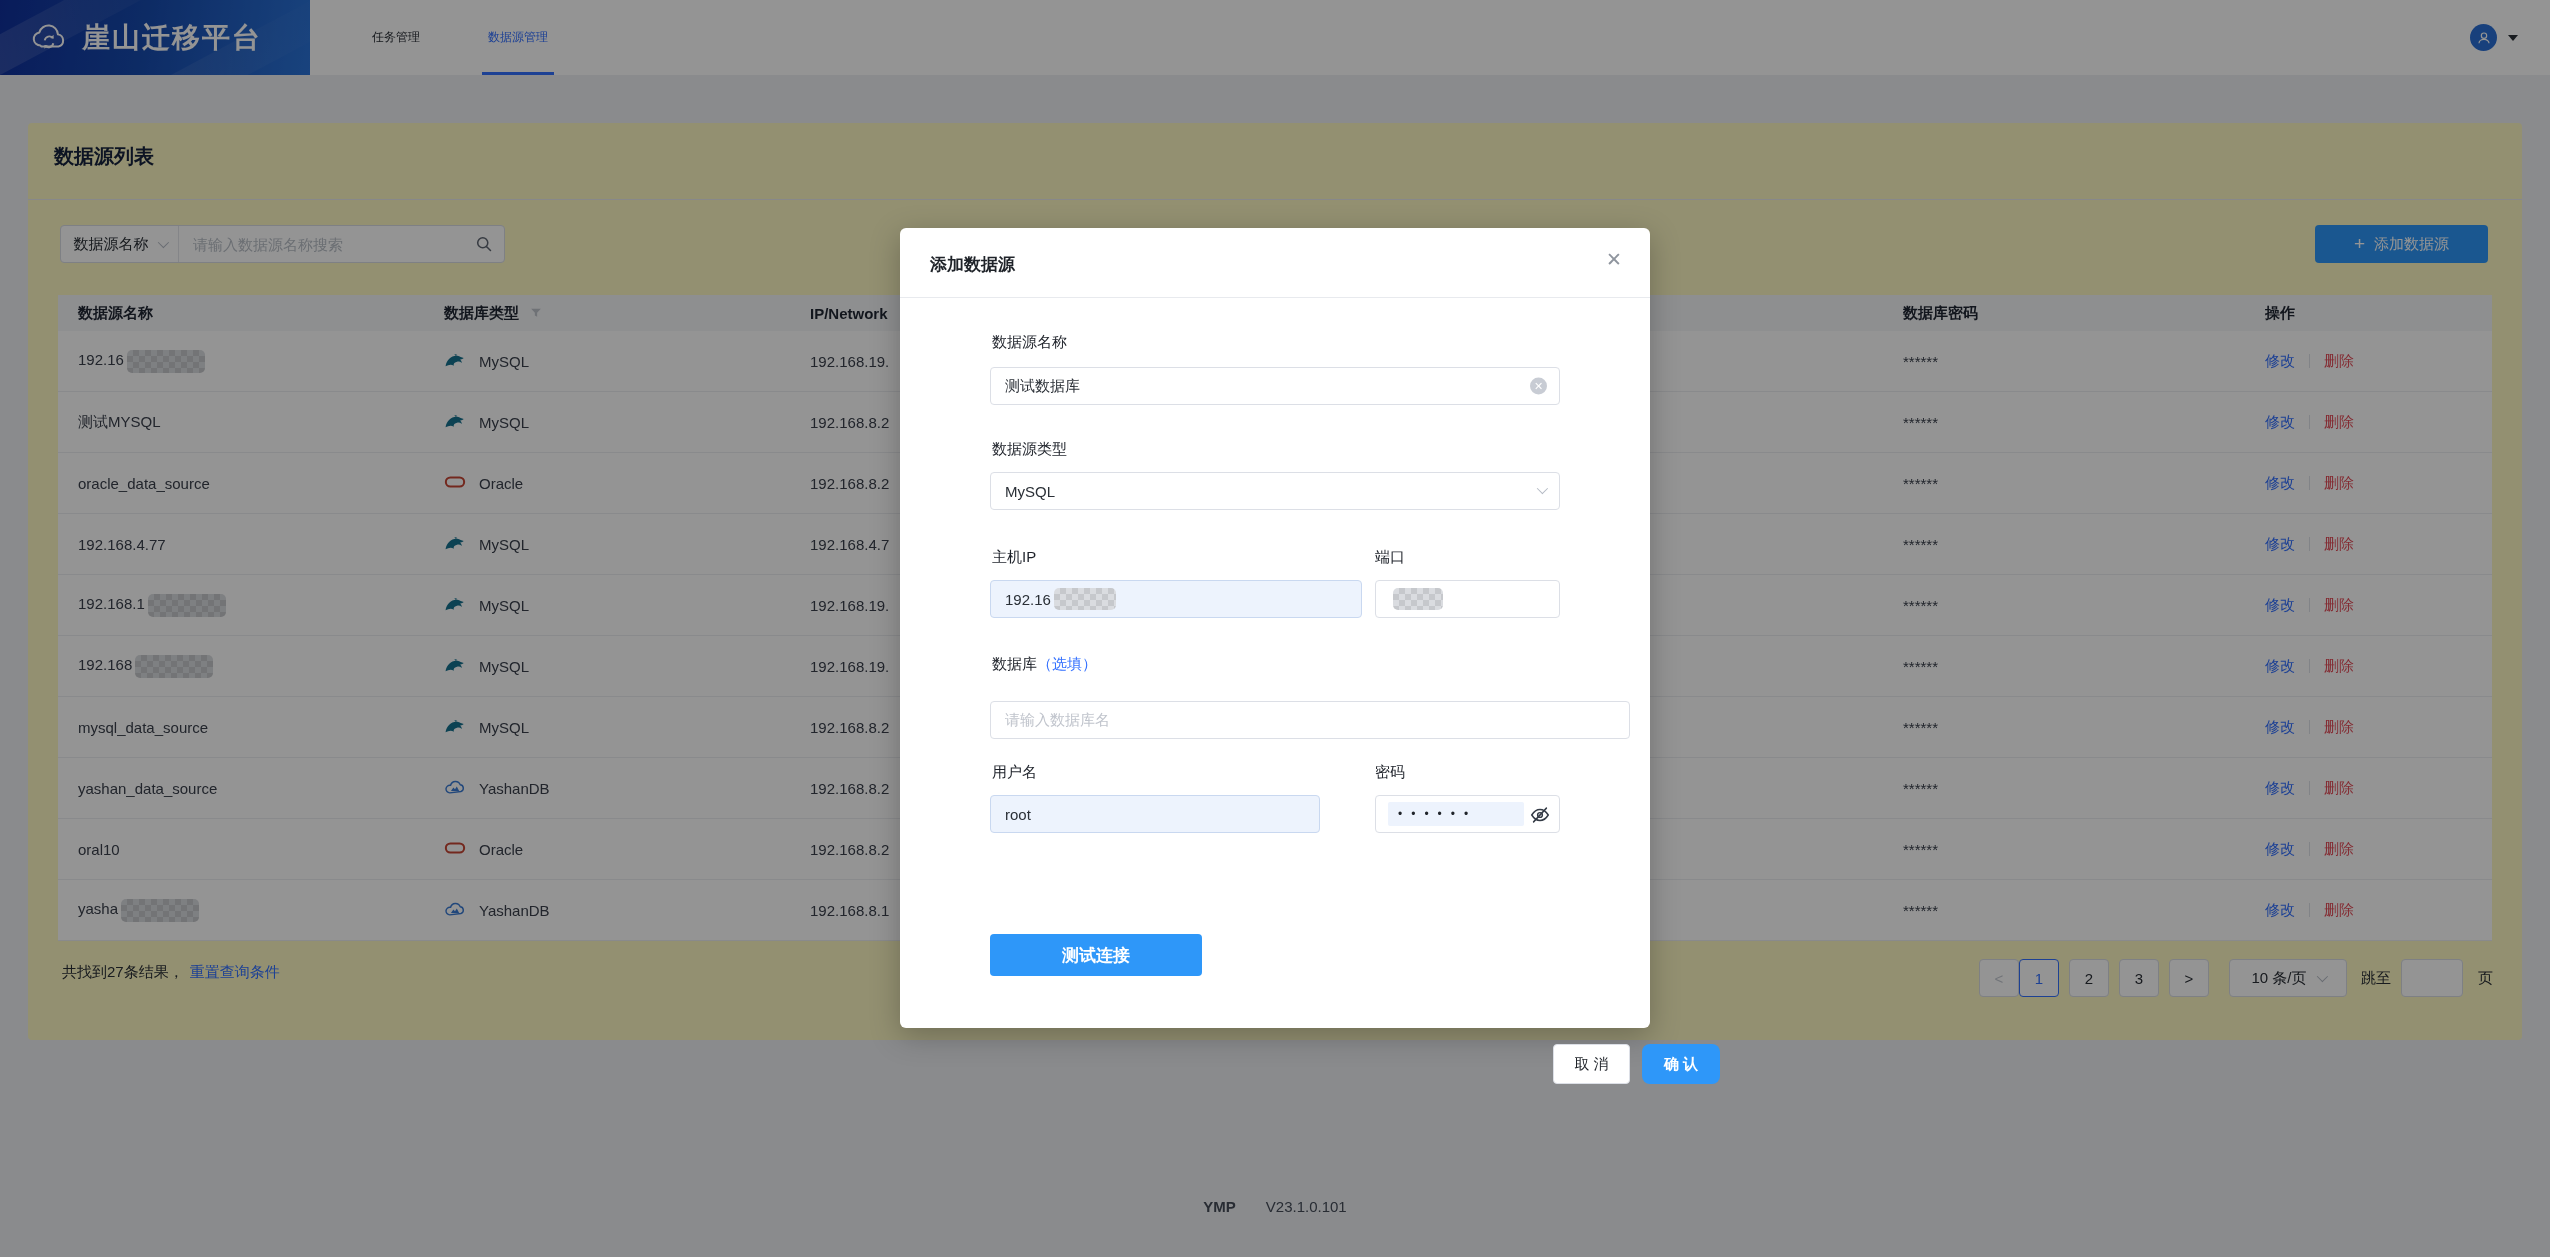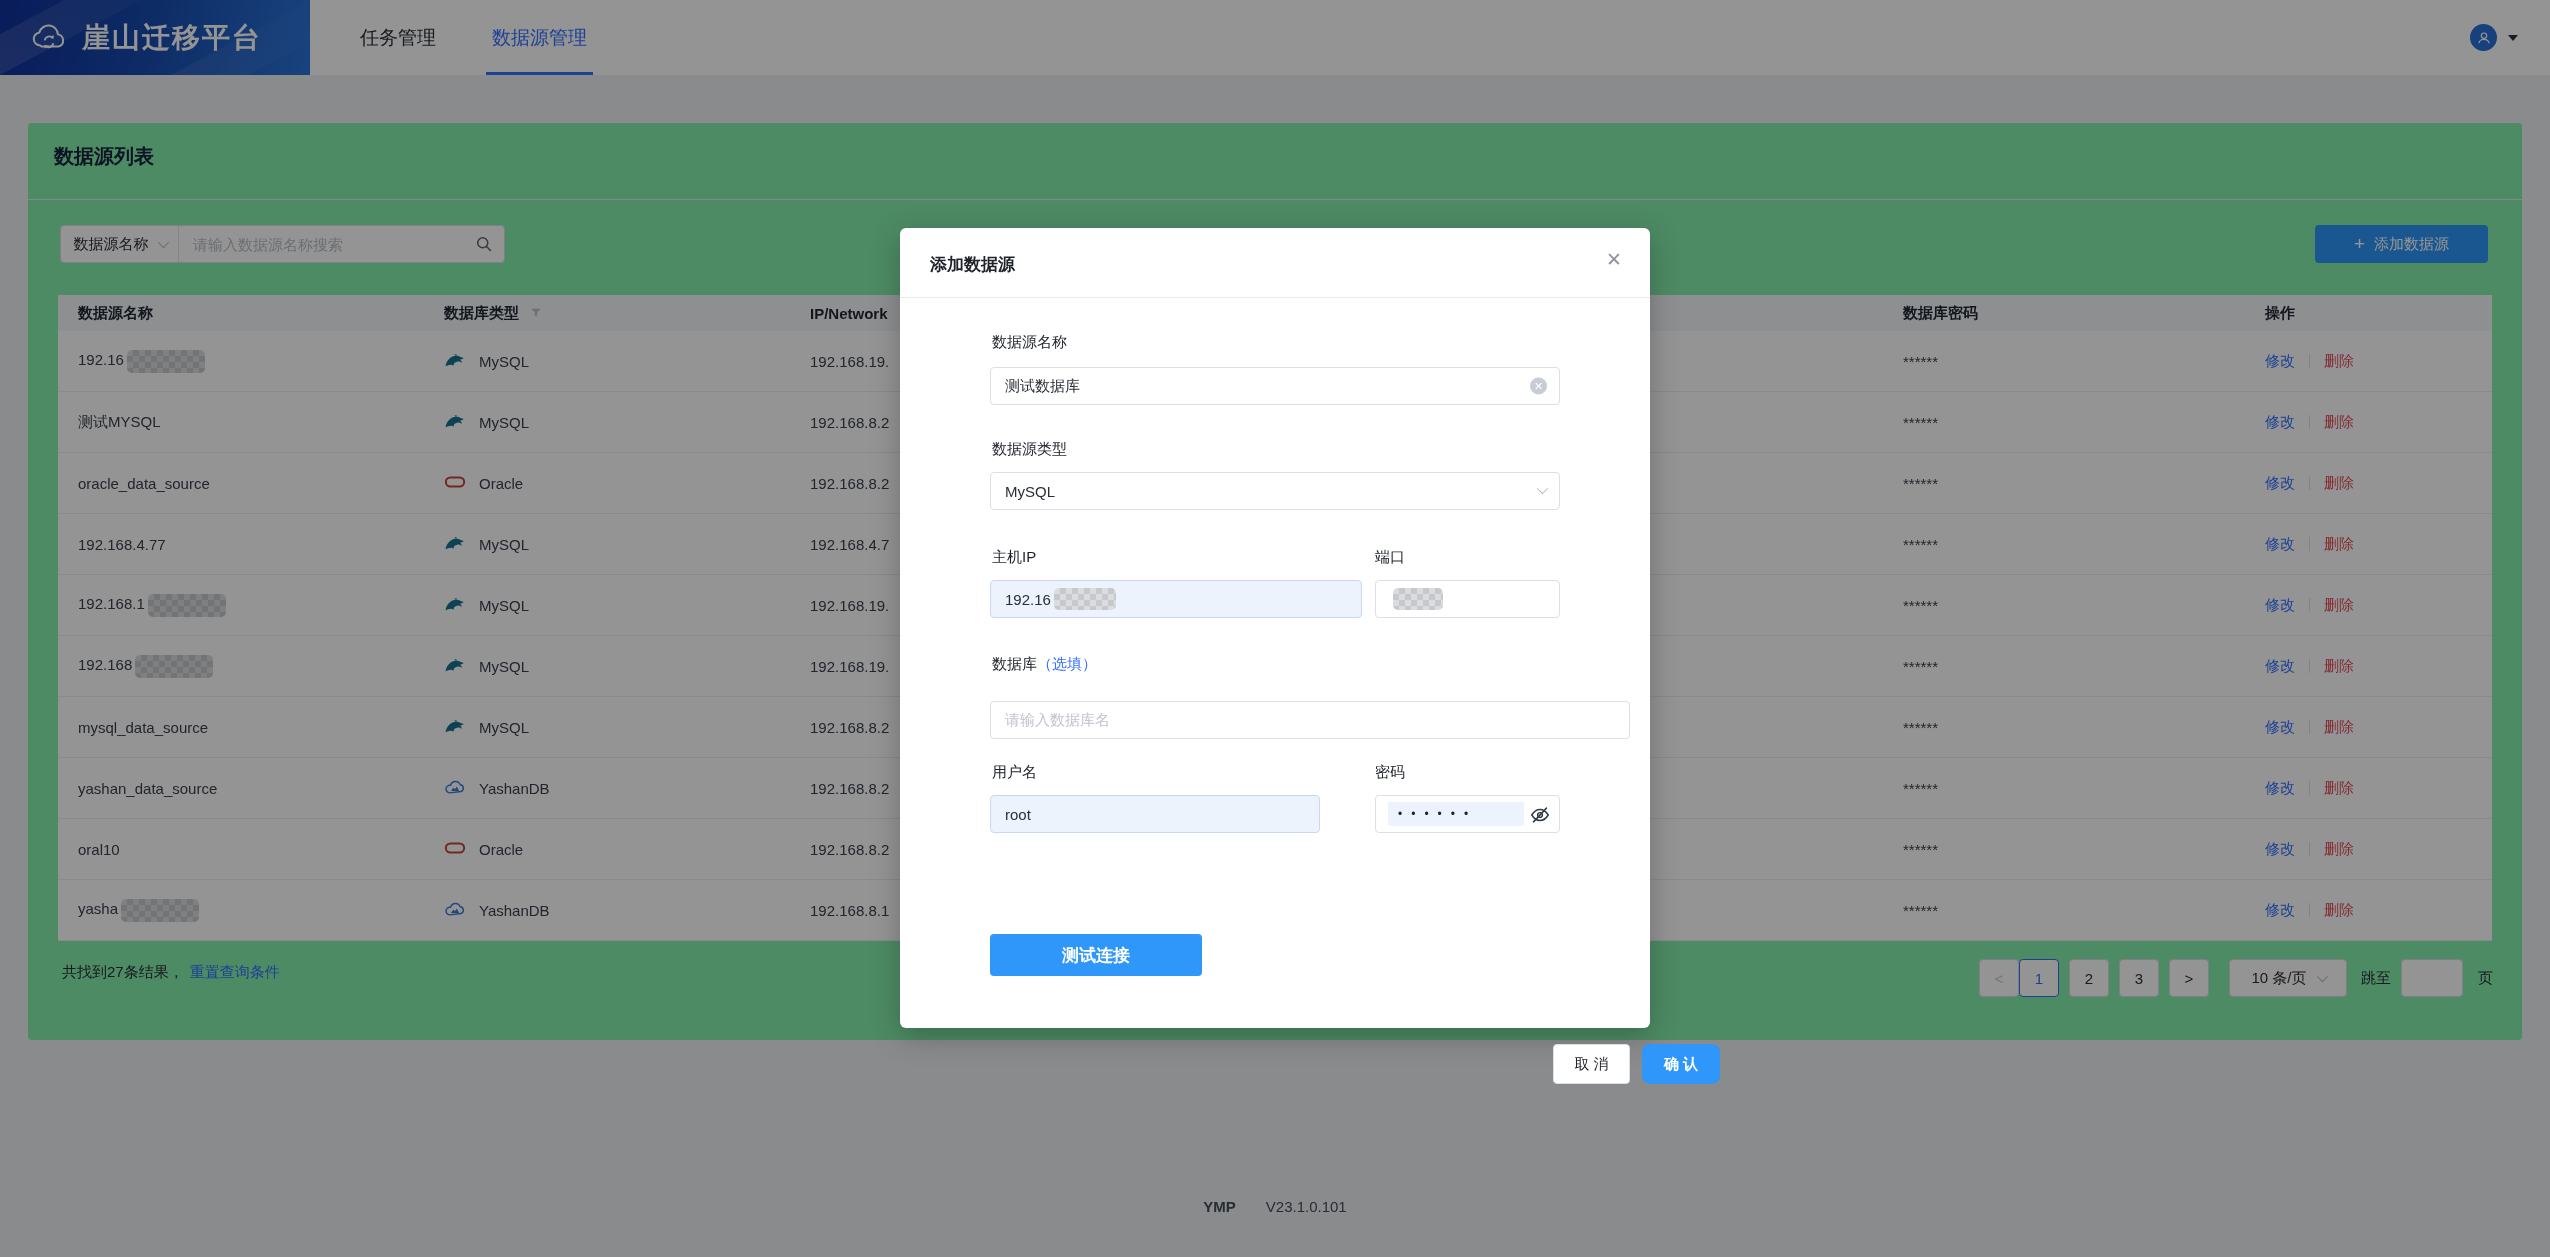--- a/index.html
+++ b/index.html
@@ -8,29 +8,29 @@
 
   
   .header { position:absolute; left:0; top:0; width:2550px; height:75px; background:#ffffff; z-index:2; }
   .logo-block { position:absolute; left:0; top:0; width:310px; height:75px;
     background:linear-gradient(100deg,#10309c 0%,#174aad 45%,#2b74d9 100%); overflow:hidden; display:flex; align-items:center; }
   .logo-block .streak { position:absolute; width:220px; height:36px; background:linear-gradient(100deg,rgba(255,255,255,.14),rgba(255,255,255,0)); transform:rotate(-28deg); }
   .streak.s1 { left:-30px; top:-6px; } .streak.s2 { left:120px; top:46px; opacity:.7; }
   .logo-icon { margin-left:30px; width:38px; height:38px; flex:0 0 auto; }
   .logo-title { color:#fff; font-size:28px; font-weight:bold; letter-spacing:2px; margin-left:14px; white-space:nowrap; }
   .nav { position:absolute; left:360px; top:0; height:75px; display:flex; align-items:center; gap:56px; }
-  .nav-item { font-size:19px; color:#2a2f36; cursor:pointer; position:relative; height:75px; line-height:75px; }
+  .nav-item { font-size:12px; color:#2a2f36; cursor:pointer; position:relative; height:75px; line-height:75px;margin-left:12px; }
   .nav-item.active { color:#3370ff; }
   .nav-item.active::after { content:""; position:absolute; left:-6px; right:-6px; bottom:0; height:3px; background:#3370ff; }
   .avatar-wrap { position:absolute; right:32px; top:0; height:75px; display:flex; align-items:center; gap:11px; }
   .avatar { width:27px; height:27px; border-radius:50%; background:#2a6fd6; display:flex; align-items:center; justify-content:center; }
   .caret-down { width:0; height:0; border-left:5px solid transparent; border-right:5px solid transparent; border-top:6px solid #2a2f36; }
 
   
-  .card { position:absolute; left:28px; top:123px; width:2494px; height:917px; background:#86efac; border-radius:4px; }
+  .card { position:absolute; left:28px; top:123px; width:2494px; height:917px; background:#fef9c3; border-radius:4px; }
   .page-title { position:absolute; left:26px; top:20px; font-size:20px; font-weight:600; color:#17233d; }
   .title-divider { position:absolute; left:0; top:76px; width:100%; height:1px; background:#e8eaee; }
 
   .filter-group { position:absolute; left:32px; top:102px; width:445px; height:38px; border:1px solid #d9dce3; border-radius:4px; display:flex; align-items:center; background:#fff; }
   .filter-field { width:118px; height:100%; display:flex; align-items:center; justify-content:center; gap:9px; border-right:1px solid #e3e6eb; color:#2a2f36; cursor:pointer; }
   .chev { width:8px; height:8px; border-right:1.6px solid #b4bac4; border-bottom:1.6px solid #b4bac4; transform:rotate(45deg) translateY(-2px); }
   .filter-input { flex:1; height:100%; border:0; outline:none; padding:0 14px; font-size:15px; color:#2a2f36; background:transparent; font-family:inherit; }
   .filter-input::placeholder { color:#b9bfc7; }
   .search-btn { width:40px; height:100%; display:flex; align-items:center; justify-content:center; cursor:pointer; }
 

